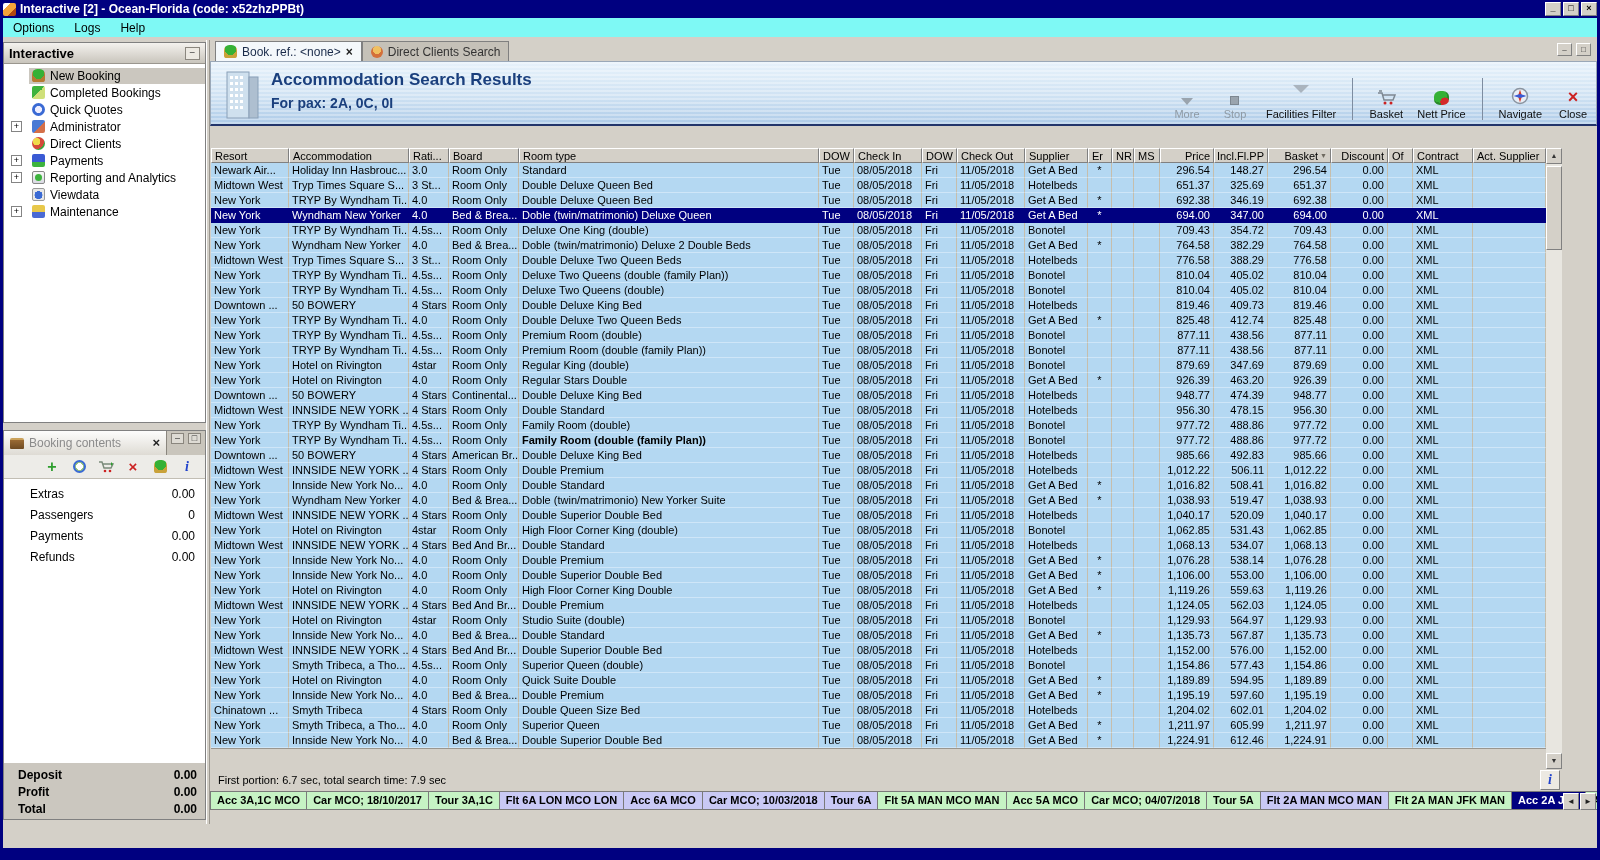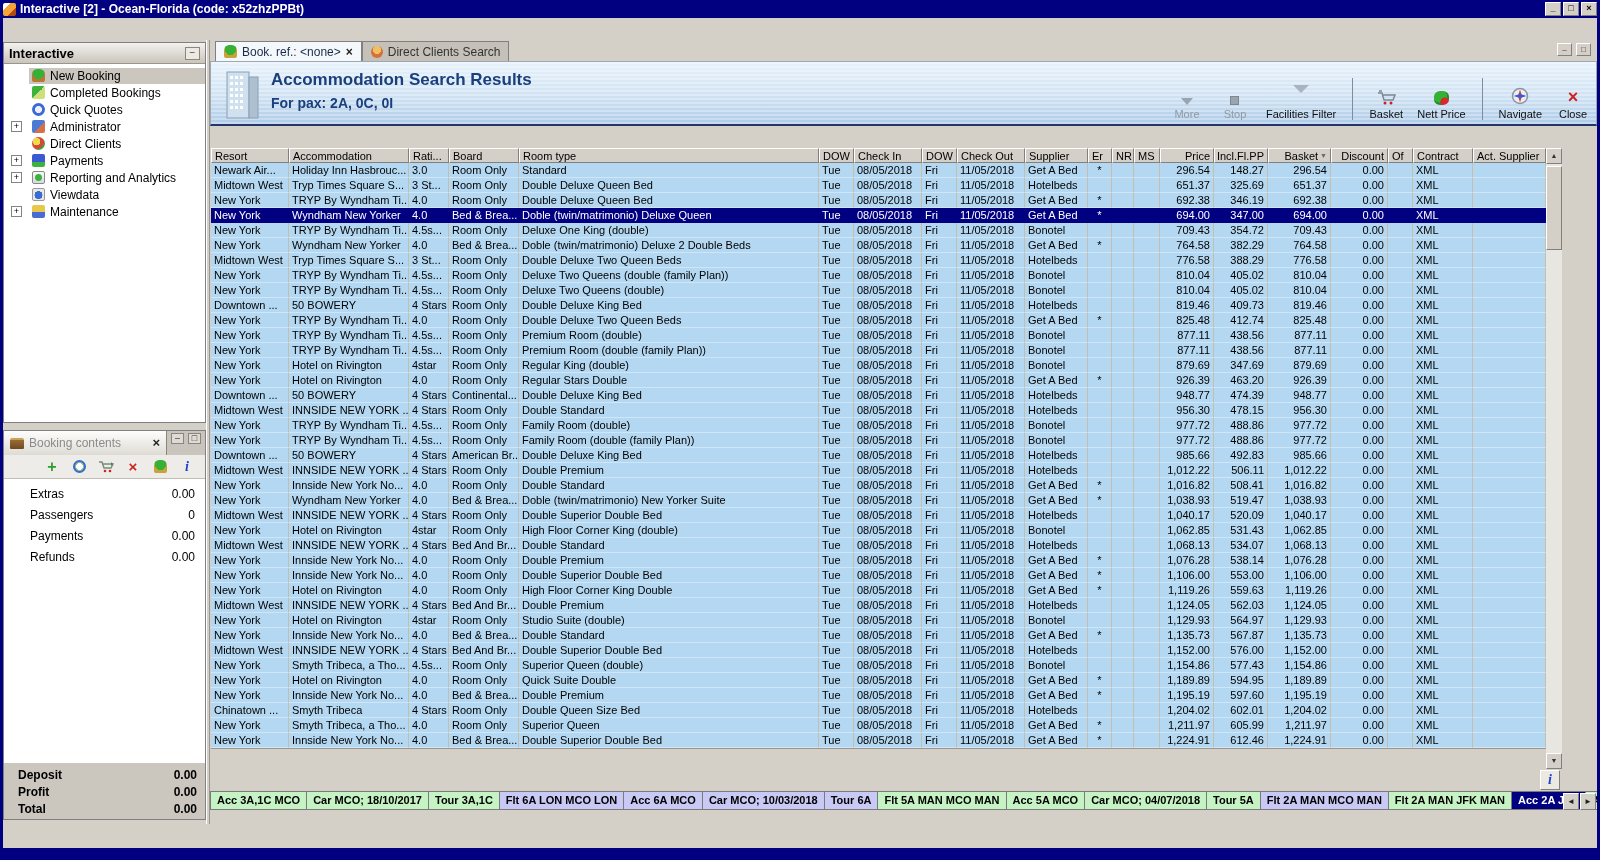--- a/index.html
+++ b/index.html
@@ -146,20 +146,25 @@
   <div class="titlebar">
     <span class="app-icon"></span>
     <span class="title-text">Interactive [2] - Ocean-Florida (code: x52zhzPPBt)</span>
     <span class="win-btns">
       <span class="winbtn">_</span>
       <span class="winbtn">□</span>
       <span class="winbtn">×</span>
     </span>
   </div>
 
+  <div class="menubar">
+    <span class="menu-item">Options</span>
+    <span class="menu-item">Logs</span>
+    <span class="menu-item">Help</span>
+  </div>
 
   <div class="sidebar">
     <div class="sidebar-head">
       <span class="sidebar-title">Interactive</span>
       <span class="collapse-btn">−</span>
     </div>
     <div class="tree" id="tree">
         <div class="tree-item selected">
           <span class="expander hidden"></span>
           <span class="ti-body">
@@ -857,21 +862,21 @@
           <div class="gc a-right" style="width: 57px;">0.00</div>
           <div class="gc" style="width: 25px;"></div>
           <div class="gc" style="width: 60px;">XML</div>
           <div class="gc" style="width: 73px;"></div>
         </div>
         <div class="gr">
           <div class="gc" style="width: 78px;">New York</div>
           <div class="gc" style="width: 120px;">TRYP By Wyndham Ti...</div>
           <div class="gc" style="width: 40px;">4.5s...</div>
           <div class="gc" style="width: 70px;">Room Only</div>
-          <div class="gc" style="width: 300px;">Family Room (double (family Plan))</div>
+          <div class="gc" style="width: 300px; font-weight: bold;">Family Room (double (family Plan))</div>
           <div class="gc" style="width: 35px;">Tue</div>
           <div class="gc" style="width: 68px;">08/05/2018</div>
           <div class="gc" style="width: 35px;">Fri</div>
           <div class="gc" style="width: 68px;">11/05/2018</div>
           <div class="gc" style="width: 63px;">Bonotel</div>
           <div class="gc a-center" style="width: 24px;"></div>
           <div class="gc" style="width: 22px;"></div>
           <div class="gc" style="width: 26px;"></div>
           <div class="gc a-right" style="width: 54px;">977.72</div>
           <div class="gc a-right" style="width: 54px;">488.86</div>
@@ -1323,20 +1328,23 @@
         </div>
       </div>
     <div class="grid-filler"></div>
 
     <div class="vscroll">
       <div class="sbtn up">▲</div>
       <div class="sthumb"></div>
       <div class="sbtn down">▼</div>
     </div>
 
+    <div class="statusline">
+      <span>First portion: 6.7 sec, total search time: 7.9 sec</span>
+    </div>
     <div class="info-btn">i</div>
 
     <div class="bottomtabs" id="bottom-tabs">
         <div class="btab c-green">Acc 3A,1C MCO</div>
         <div class="btab c-green">Car MCO; 18/10/2017</div>
         <div class="btab c-green">Tour 3A,1C</div>
         <div class="btab c-lavender">Flt 6A LON MCO LON</div>
         <div class="btab c-lavender">Acc 6A MCO</div>
         <div class="btab c-lavender">Car MCO; 10/03/2018</div>
         <div class="btab c-lavender">Tour 6A</div>

